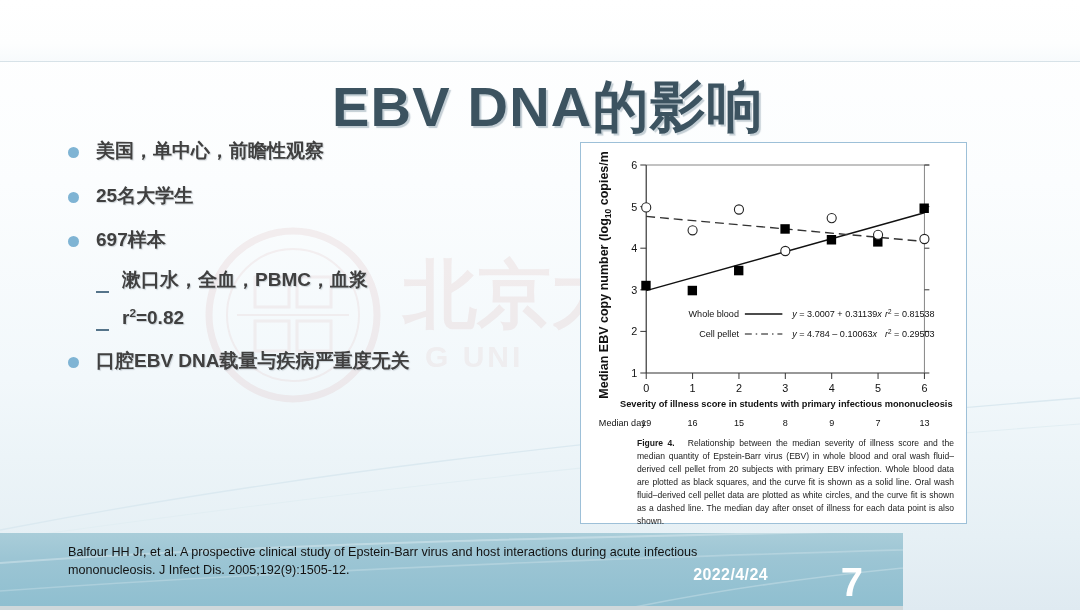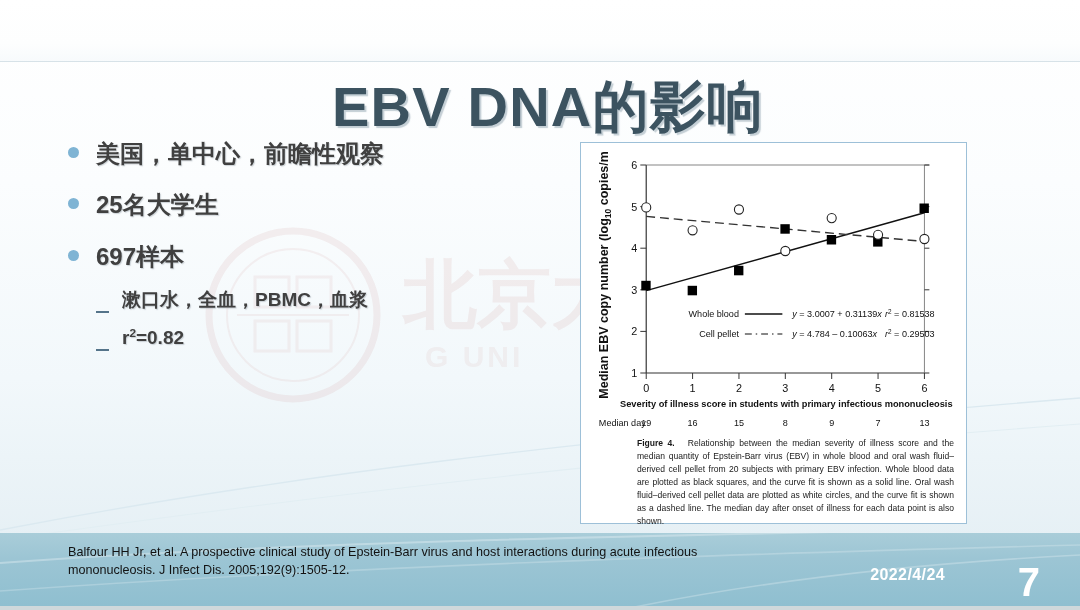--- a/index.html
+++ b/index.html
@@ -99,21 +99,21 @@
   }
   .bullet-dot {
     flex: 0 0 auto;
     width: 11px; height: 11px;
     border-radius: 50%;
     background: #7fb4d4;
     margin-top: 9px;
     margin-right: 17px;
   }
   .bullet-text {
-    font-size: 24px;
+    font-size: 19px;
     font-weight: 700;
     color: #404040;
     line-height: 1.35;
     text-shadow: 1px 1px 1px rgba(160,170,178,0.5);
     white-space: nowrap;
   }
   .bullet-text .hl { color: #ff0000; }
 
   .sub-row {
     display: flex;
@@ -161,21 +161,21 @@
     font-family: "Liberation Sans", "DejaVu Sans", sans-serif;
     padding: 0 2px 0 4px;
     margin-left: 44px;
   }
   .fig-caption b { font-weight: 700; }
 
   
   .footer {
     position: absolute;
     left: 0; bottom: 0;
-    width: 1080px; height: 77px;
+    width: 903px; height: 77px;
     background: linear-gradient(to bottom, #a9cdd9 0%, #9cc5d4 35%, #8fbfd0 100%);
     border-bottom: 4px solid #cfd8db;
     z-index: 5;
     overflow: hidden;
   }
   .footer-swoosh { position: absolute; left: 0; top: 0; width: 1080px; height: 77px; }
   .citation {
     position: absolute;
     left: 68px; top: 10px;
     width: 720px;
@@ -284,20 +284,24 @@
       <span class="sub-dash"></span>
       <span class="sub-text">漱口水，全血，PBMC，血浆</span>
     </div>
 
 
     <div class="sub-row">
       <span class="sub-dash"></span>
       <span class="sub-text">r<sup>2</sup>=0.82</span>
     </div>
 
+    <div class="bullet-row">
+      <span class="bullet-dot"></span>
+      <span class="bullet-text">口腔EBV DNA载量与疾病严重度无关</span>
+    </div>
 
   </div>
 
   <div class="figure-panel">
 
     <div class="plot-area">
       <svg viewBox="0 0 372 248" preserveAspectRatio="none">
 
         <line x1="58" y1="14" x2="58" y2="222" stroke="#333" stroke-width="1.2"></line>
         <line x1="58" y1="222" x2="345" y2="222" stroke="#333" stroke-width="1.2"></line>

